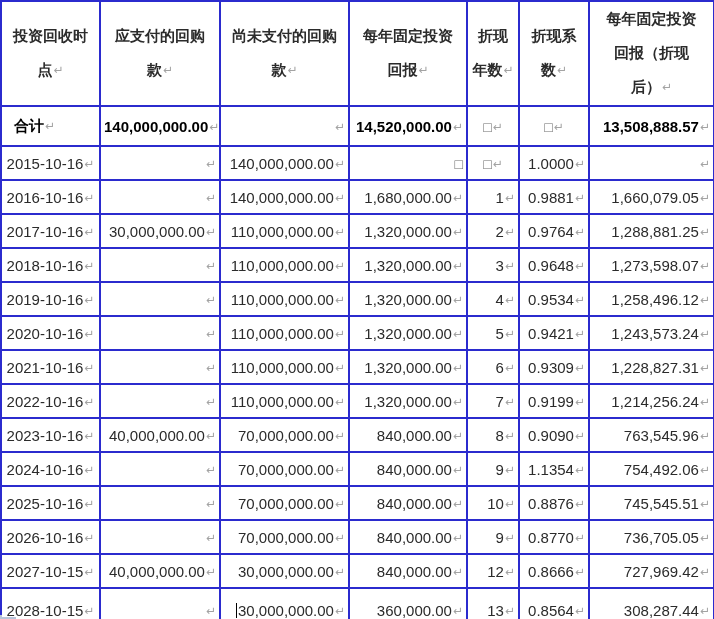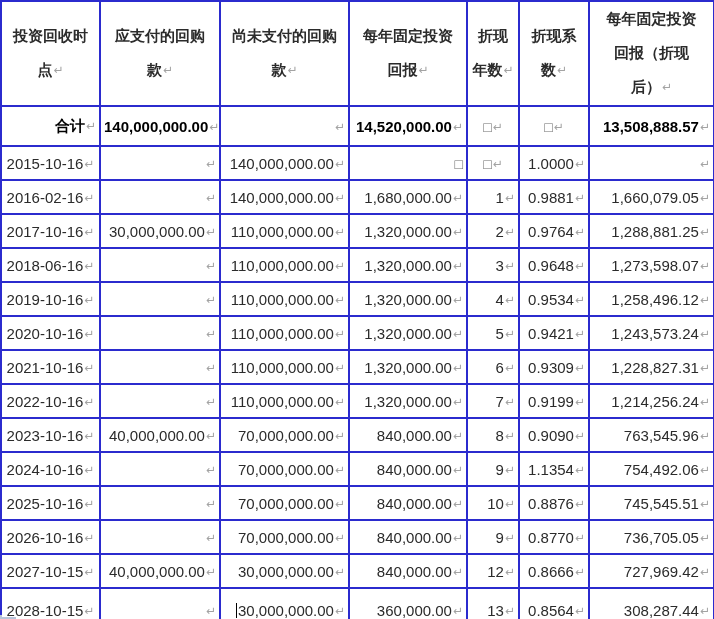--- a/index.html
+++ b/index.html
@@ -52,21 +52,21 @@
   tbody tr { height: 34px; }
   tbody tr.total-row { height: 40px; }
   tbody tr:nth-child(15) { height: 44px; } 
   tbody tr:nth-child(16) { height: 29px; } 
 
   tbody tr.total-row td {
     font-weight: bold;
     color: #000000;
   }
   td.col-date { text-align: center; padding-left: 9px; }
-  tr.total-row td.col-date { text-align: right; padding-left: 3px; }
+  tr.total-row td.col-date { text-align: left; padding-left: 12px; }
   td.col-payable, td.col-unpaid, td.col-annual,
   td.col-years, td.col-factor, td.col-disc {
     text-align: right;
     padding-right: 2px;
   }
   
   td.col-years, td.col-factor { padding-right: 4px; }
   tr.total-row td.col-years, tr.total-row td.col-factor,
   tr.box-align td.col-years { text-align: center; }
 
@@ -140,39 +140,39 @@
         <tr class="box-align">
           <td class="col-date"><span class="val">2015-10-16</span><span class="mark">↵</span></td>
           <td class="col-payable"><span class="val"></span><span class="mark">↵</span></td>
           <td class="col-unpaid"><span class="val">140,000,000.00</span><span class="mark">↵</span></td>
           <td class="col-annual"><span class="val boxchar">□</span></td>
           <td class="col-years"><span class="val boxchar">□</span><span class="mark">↵</span></td>
           <td class="col-factor"><span class="val">1.0000</span><span class="mark">↵</span></td>
           <td class="col-disc"><span class="val"></span><span class="mark">↵</span></td>
         </tr>
         <tr>
-          <td class="col-date"><span class="val">2016-02-16</span><span class="mark">↵</span></td>
+          <td class="col-date"><span class="val">2016-10-16</span><span class="mark">↵</span></td>
           <td class="col-payable"><span class="val"></span><span class="mark">↵</span></td>
           <td class="col-unpaid"><span class="val">140,000,000.00</span><span class="mark">↵</span></td>
           <td class="col-annual"><span class="val">1,680,000.00</span><span class="mark">↵</span></td>
           <td class="col-years"><span class="val">1</span><span class="mark">↵</span></td>
           <td class="col-factor"><span class="val">0.9881</span><span class="mark">↵</span></td>
           <td class="col-disc"><span class="val">1,660,079.05</span><span class="mark">↵</span></td>
         </tr>
         <tr>
           <td class="col-date"><span class="val">2017-10-16</span><span class="mark">↵</span></td>
           <td class="col-payable"><span class="val">30,000,000.00</span><span class="mark">↵</span></td>
           <td class="col-unpaid"><span class="val">110,000,000.00</span><span class="mark">↵</span></td>
           <td class="col-annual"><span class="val">1,320,000.00</span><span class="mark">↵</span></td>
           <td class="col-years"><span class="val">2</span><span class="mark">↵</span></td>
           <td class="col-factor"><span class="val">0.9764</span><span class="mark">↵</span></td>
           <td class="col-disc"><span class="val">1,288,881.25</span><span class="mark">↵</span></td>
         </tr>
         <tr>
-          <td class="col-date"><span class="val">2018-06-16</span><span class="mark">↵</span></td>
+          <td class="col-date"><span class="val">2018-10-16</span><span class="mark">↵</span></td>
           <td class="col-payable"><span class="val"></span><span class="mark">↵</span></td>
           <td class="col-unpaid"><span class="val">110,000,000.00</span><span class="mark">↵</span></td>
           <td class="col-annual"><span class="val">1,320,000.00</span><span class="mark">↵</span></td>
           <td class="col-years"><span class="val">3</span><span class="mark">↵</span></td>
           <td class="col-factor"><span class="val">0.9648</span><span class="mark">↵</span></td>
           <td class="col-disc"><span class="val">1,273,598.07</span><span class="mark">↵</span></td>
         </tr>
         <tr>
           <td class="col-date"><span class="val">2019-10-16</span><span class="mark">↵</span></td>
           <td class="col-payable"><span class="val"></span><span class="mark">↵</span></td>

